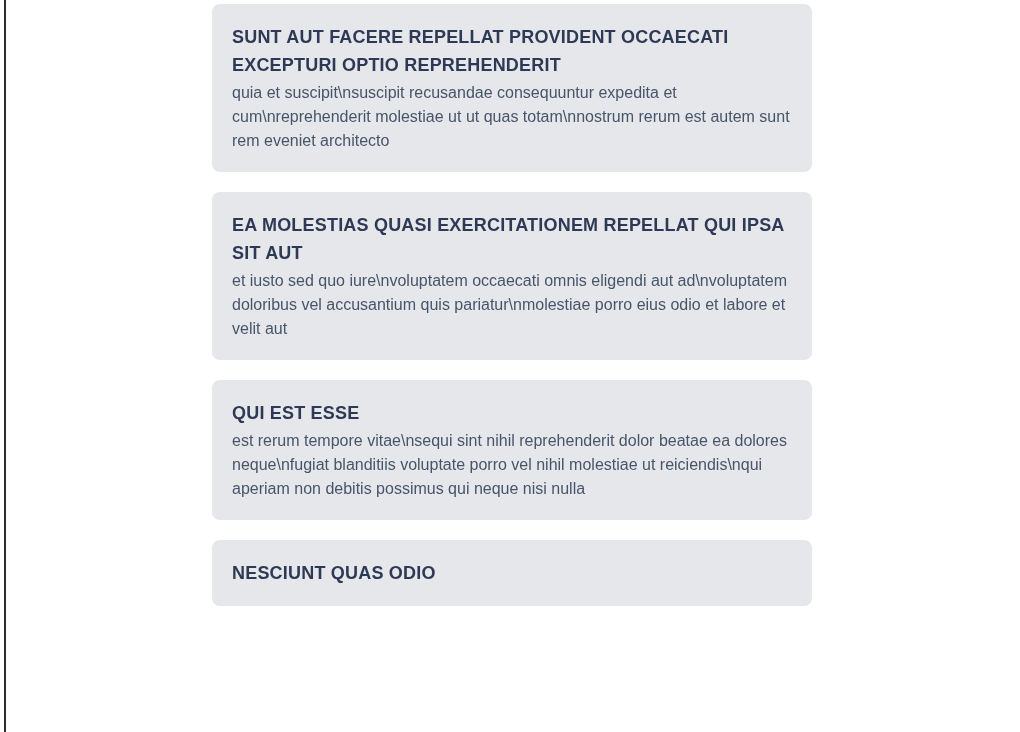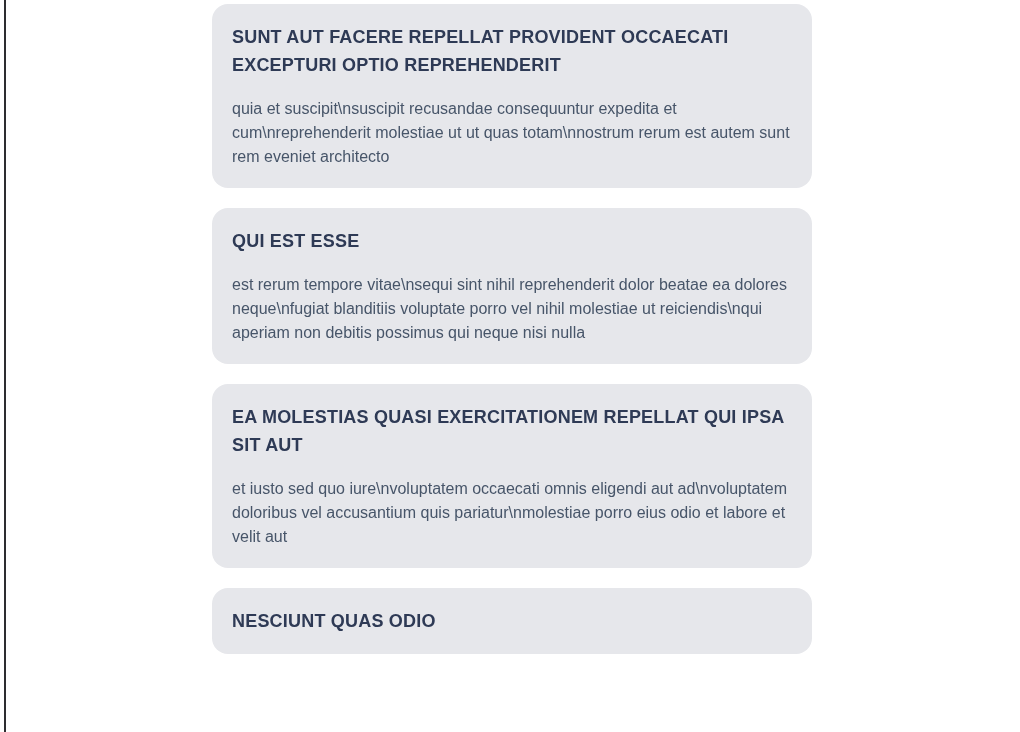--- a/index.html
+++ b/index.html
@@ -23,59 +23,59 @@
     position: absolute;
     left: 212px;
     top: 4px;
     width: 600px;
     display: flex;
     flex-direction: column;
     gap: 20px;
   }
   .card {
     background: #e6e7eb;
-    border-radius: 16px;
+    border-radius: 8px;
     padding: 19px 20px;
     box-sizing: border-box;
   }
   .card-title {
     margin: 0;
     font-size: 18px;
     line-height: 28px;
     font-weight: 700;
     letter-spacing: 0.2px;
     color: #2e3a55;
   }
   .card-body {
-    margin: 18px 0 0 0;
+    margin: 2px 0 0 0;
     font-size: 16px;
     line-height: 24px;
     font-weight: 400;
     color: #475569;
   }
 </style>
 </head>
 <body>
 
 <div class="left-border"></div>
 
 <main class="feed">
   <article class="card">
     <h2 class="card-title">SUNT AUT FACERE REPELLAT PROVIDENT OCCAECATI EXCEPTURI OPTIO REPREHENDERIT</h2>
     <p class="card-body">quia et suscipit\nsuscipit recusandae consequuntur expedita et cum\nreprehenderit molestiae ut ut quas totam\nnostrum rerum est autem sunt rem eveniet architecto</p>
   </article>
 
   <article class="card">
-    <h2 class="card-title">QUI EST ESSE</h2>
-    <p class="card-body">est rerum tempore vitae\nsequi sint nihil reprehenderit dolor beatae ea dolores neque\nfugiat blanditiis voluptate porro vel nihil molestiae ut reiciendis\nqui aperiam non debitis possimus qui neque nisi nulla</p>
+    <h2 class="card-title">EA MOLESTIAS QUASI EXERCITATIONEM REPELLAT QUI IPSA SIT AUT</h2>
+    <p class="card-body">et iusto sed quo iure\nvoluptatem occaecati omnis eligendi aut ad\nvoluptatem doloribus vel accusantium quis pariatur\nmolestiae porro eius odio et labore et velit aut</p>
   </article>
 
   <article class="card">
-    <h2 class="card-title">EA MOLESTIAS QUASI EXERCITATIONEM REPELLAT QUI IPSA SIT AUT</h2>
-    <p class="card-body">et iusto sed quo iure\nvoluptatem occaecati omnis eligendi aut ad\nvoluptatem doloribus vel accusantium quis pariatur\nmolestiae porro eius odio et labore et velit aut</p>
+    <h2 class="card-title">QUI EST ESSE</h2>
+    <p class="card-body">est rerum tempore vitae\nsequi sint nihil reprehenderit dolor beatae ea dolores neque\nfugiat blanditiis voluptate porro vel nihil molestiae ut reiciendis\nqui aperiam non debitis possimus qui neque nisi nulla</p>
   </article>
 
 
   <article class="card">
     <h2 class="card-title">NESCIUNT QUAS ODIO</h2>
 
   </article>
 </main>
 
 </body></html>

